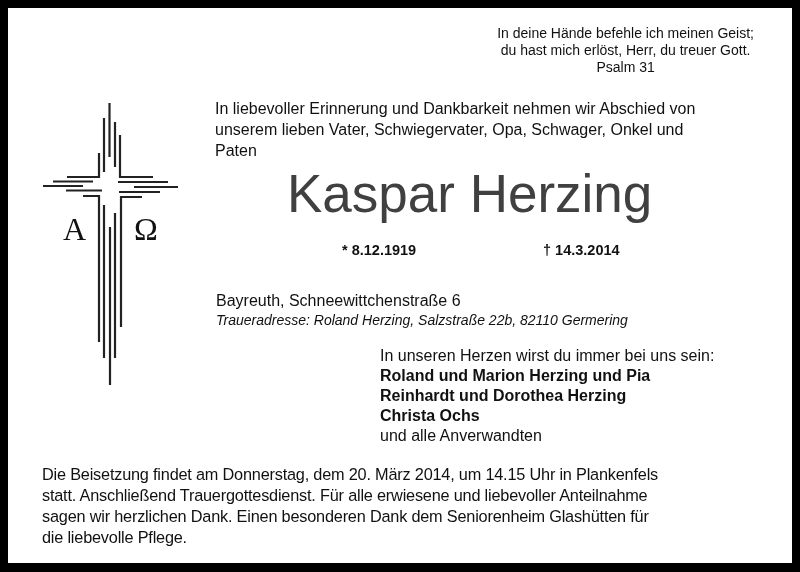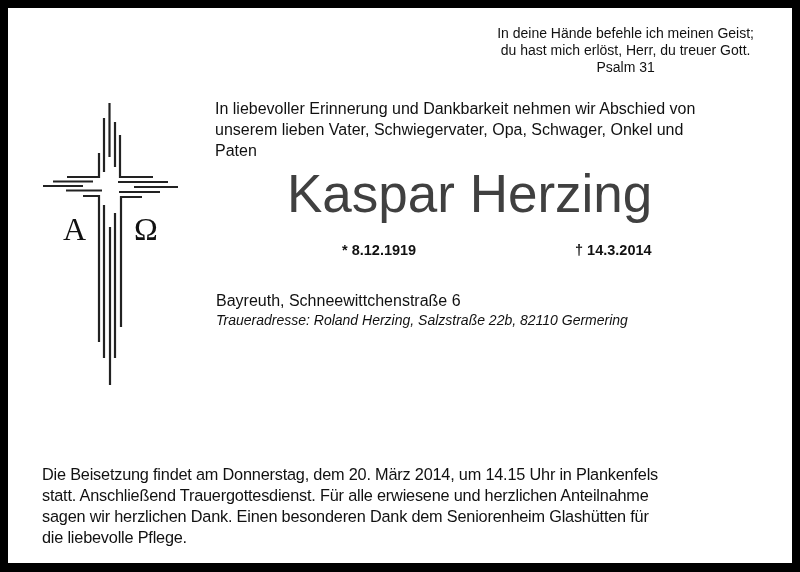--- a/index.html
+++ b/index.html
@@ -22,21 +22,21 @@
   .intro {
     left: 207px; top: 90px; font-size: 16px; line-height: 21px;
     white-space: normal; width: 570px;
   }
   .name {
     left: 279px; top: 156px; font-size: 53px; line-height: 60px;
     letter-spacing: 0px; color: #404040;
   }
   .dates { top: 234px; font-size: 14.5px; font-weight: bold; }
   .born { left: 320px; margin-left: 14px; }
-  .died { left: 535px; margin-left: 32px; }
+  .died { left: 535px; }
   .addr1 { left: 208px; top: 283px; font-size: 16px; line-height: 20px; }
   .addr2 { left: 208px; top: 304px; font-size: 14px; line-height: 17px; font-style: italic; }
   .family { left: 372px; top: 338px; font-size: 16px; line-height: 20px; }
   .family .b { font-weight: bold; }
   .footer {
     left: 34px; top: 456px; font-size: 16.3px; line-height: 21px;
     white-space: normal; width: 740px; letter-spacing: -0.2px;
   }
   .cross { position: absolute; left: 0; top: 0; }
 </style>
@@ -85,20 +85,27 @@
   </div>
 
   <div class="abs name">Kaspar Herzing</div>
 
   <div class="abs dates born">* 8.12.1919</div>
   <div class="abs dates died">† 14.3.2014</div>
 
   <div class="abs addr1">Bayreuth, Schneewittchenstraße 6</div>
   <div class="abs addr2">Traueradresse: Roland Herzing, Salzstraße 22b, 82110 Germering</div>
 
+  <div class="abs family">
+    <div>In unseren Herzen wirst du immer bei uns sein:</div>
+    <div class="b">Roland und Marion Herzing und Pia</div>
+    <div class="b">Reinhardt und Dorothea Herzing</div>
+    <div class="b">Christa Ochs</div>
+    <div>und alle Anverwandten</div>
+  </div>
 
   <div class="abs footer">
     <div>Die Beisetzung findet am Donnerstag, dem 20. März 2014, um 14.15 Uhr in Plankenfels</div>
-    <div>statt. Anschließend Trauergottesdienst. Für alle erwiesene und herzlichen Anteilnahme</div>
+    <div>statt. Anschließend Trauergottesdienst. Für alle erwiesene und liebevoller Anteilnahme</div>
     <div>sagen wir herzlichen Dank. Einen besonderen Dank dem Seniorenheim Glashütten für</div>
     <div>die liebevolle Pflege.</div>
   </div>
 </div>
 
 </body></html>

